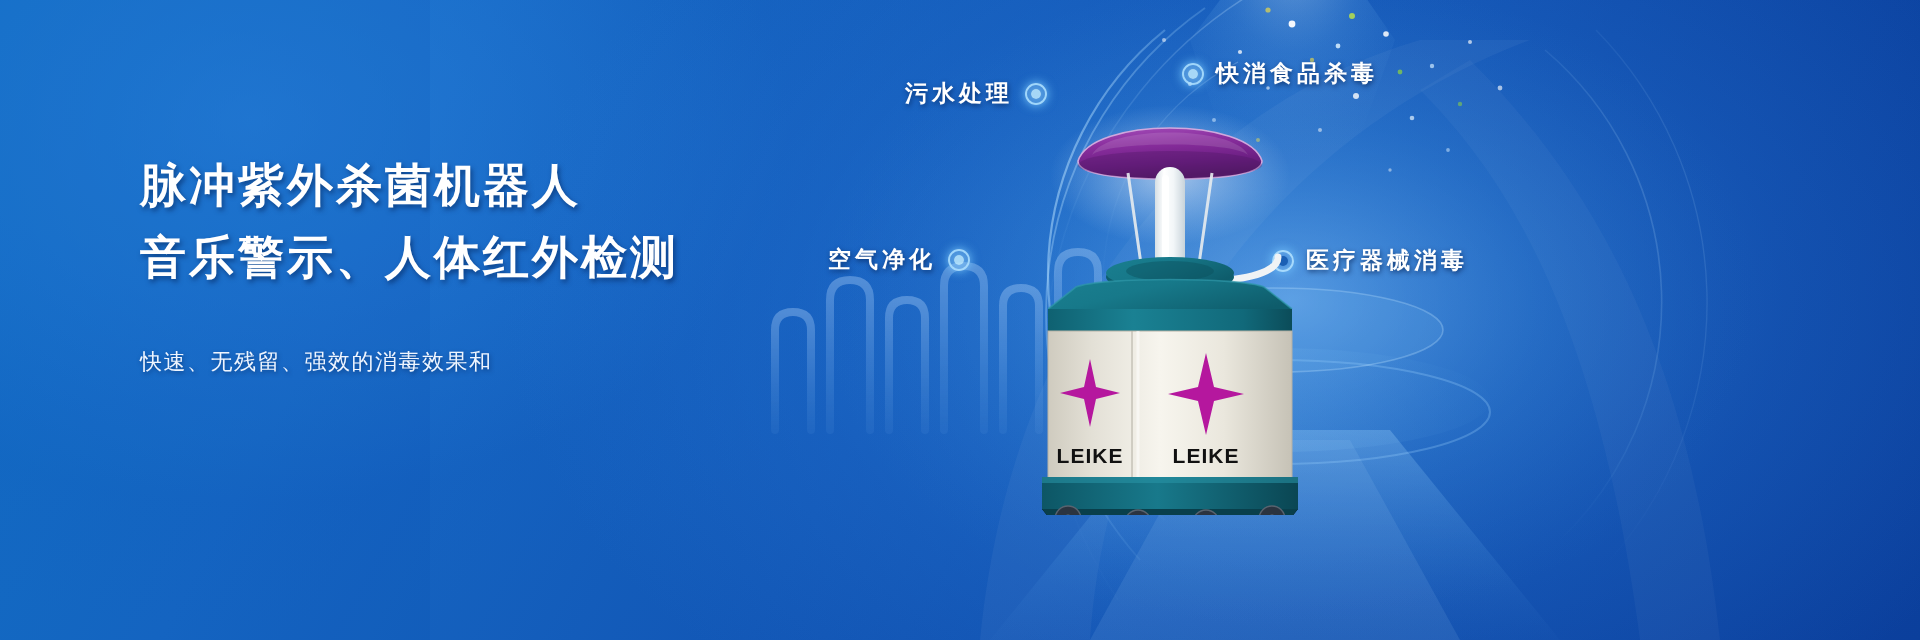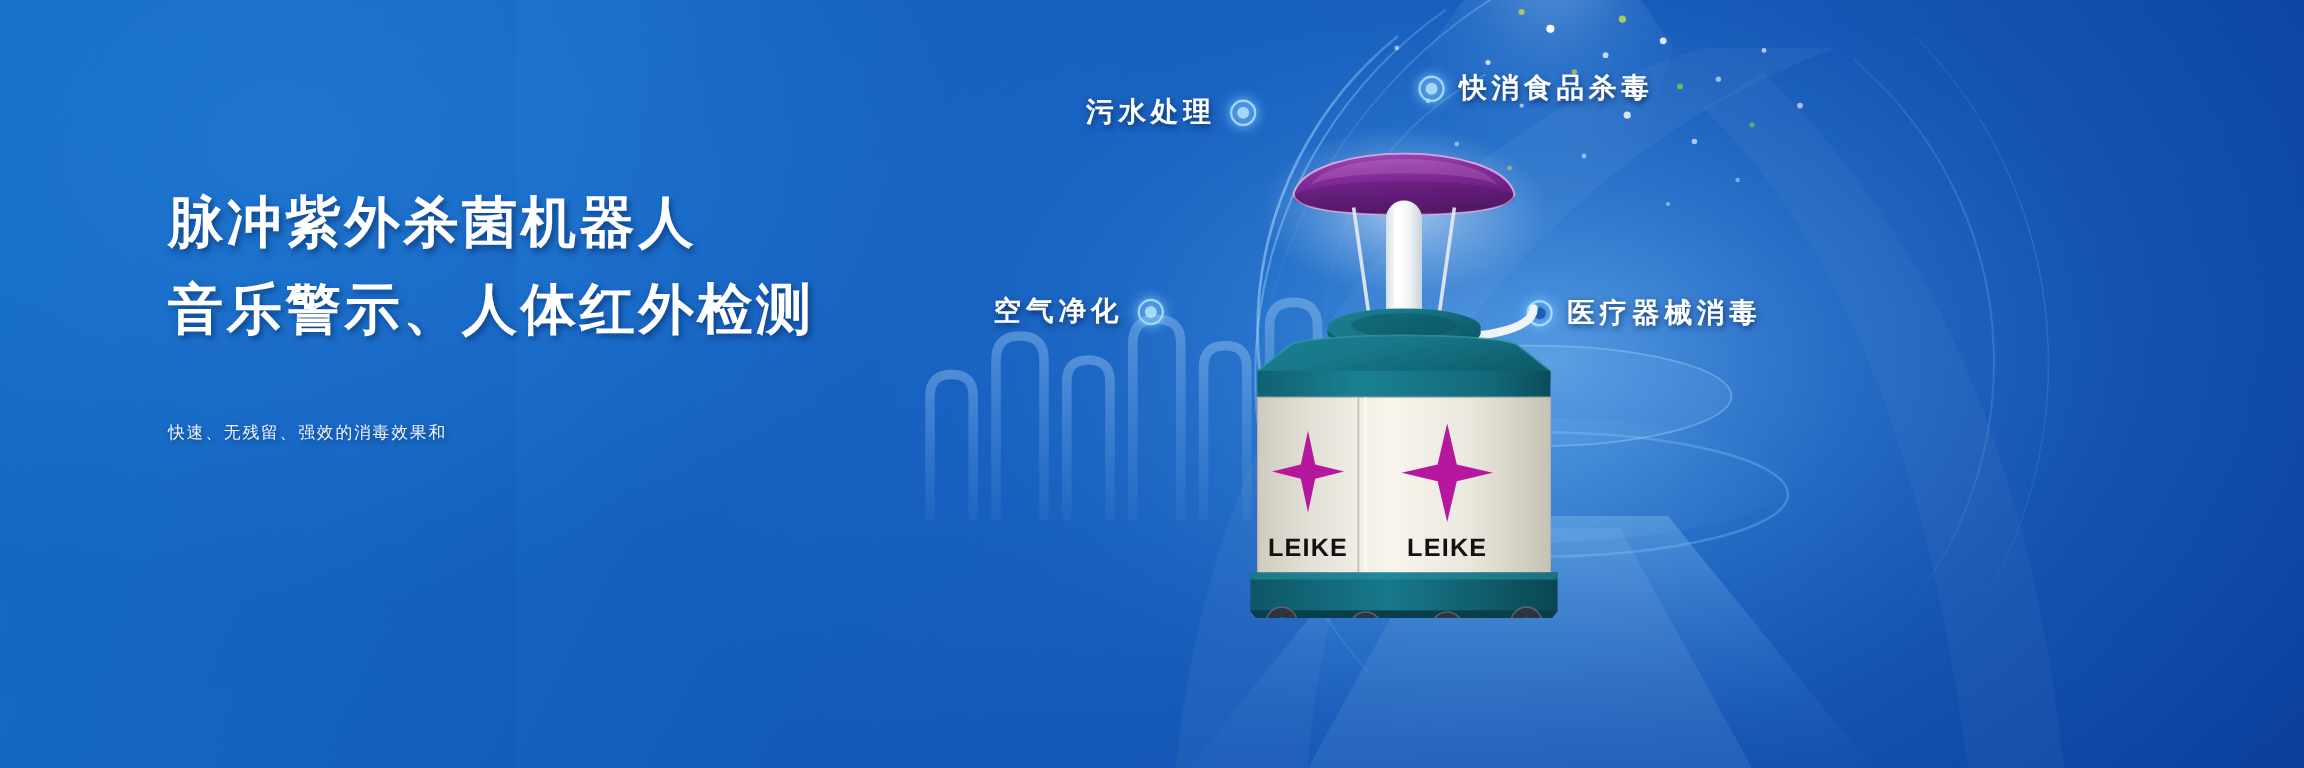--- a/index.html
+++ b/index.html
@@ -28,21 +28,21 @@
     position:absolute; left:140px; top:150px; width:760px;
   }
   .headline {
     font-size:46px; line-height:72px; color:#ffffff;
     letter-spacing:3px; font-weight:700;
     text-shadow:2px 3px 5px rgba(2,30,80,0.55);
     white-space:nowrap;
   }
   .subline-wrap { margin-top:46px; }
   .subline {
-    font-size:14px; line-height:44px; color:#eef5ff;
+    font-size:22px; line-height:44px; color:#eef5ff;
     letter-spacing:1.5px;
     text-shadow:1px 2px 4px rgba(2,30,80,0.5);
     white-space:nowrap;
   }
 
   
   .feature {
     position:absolute;
     display:flex; align-items:center; gap:12px;
     white-space:nowrap;

